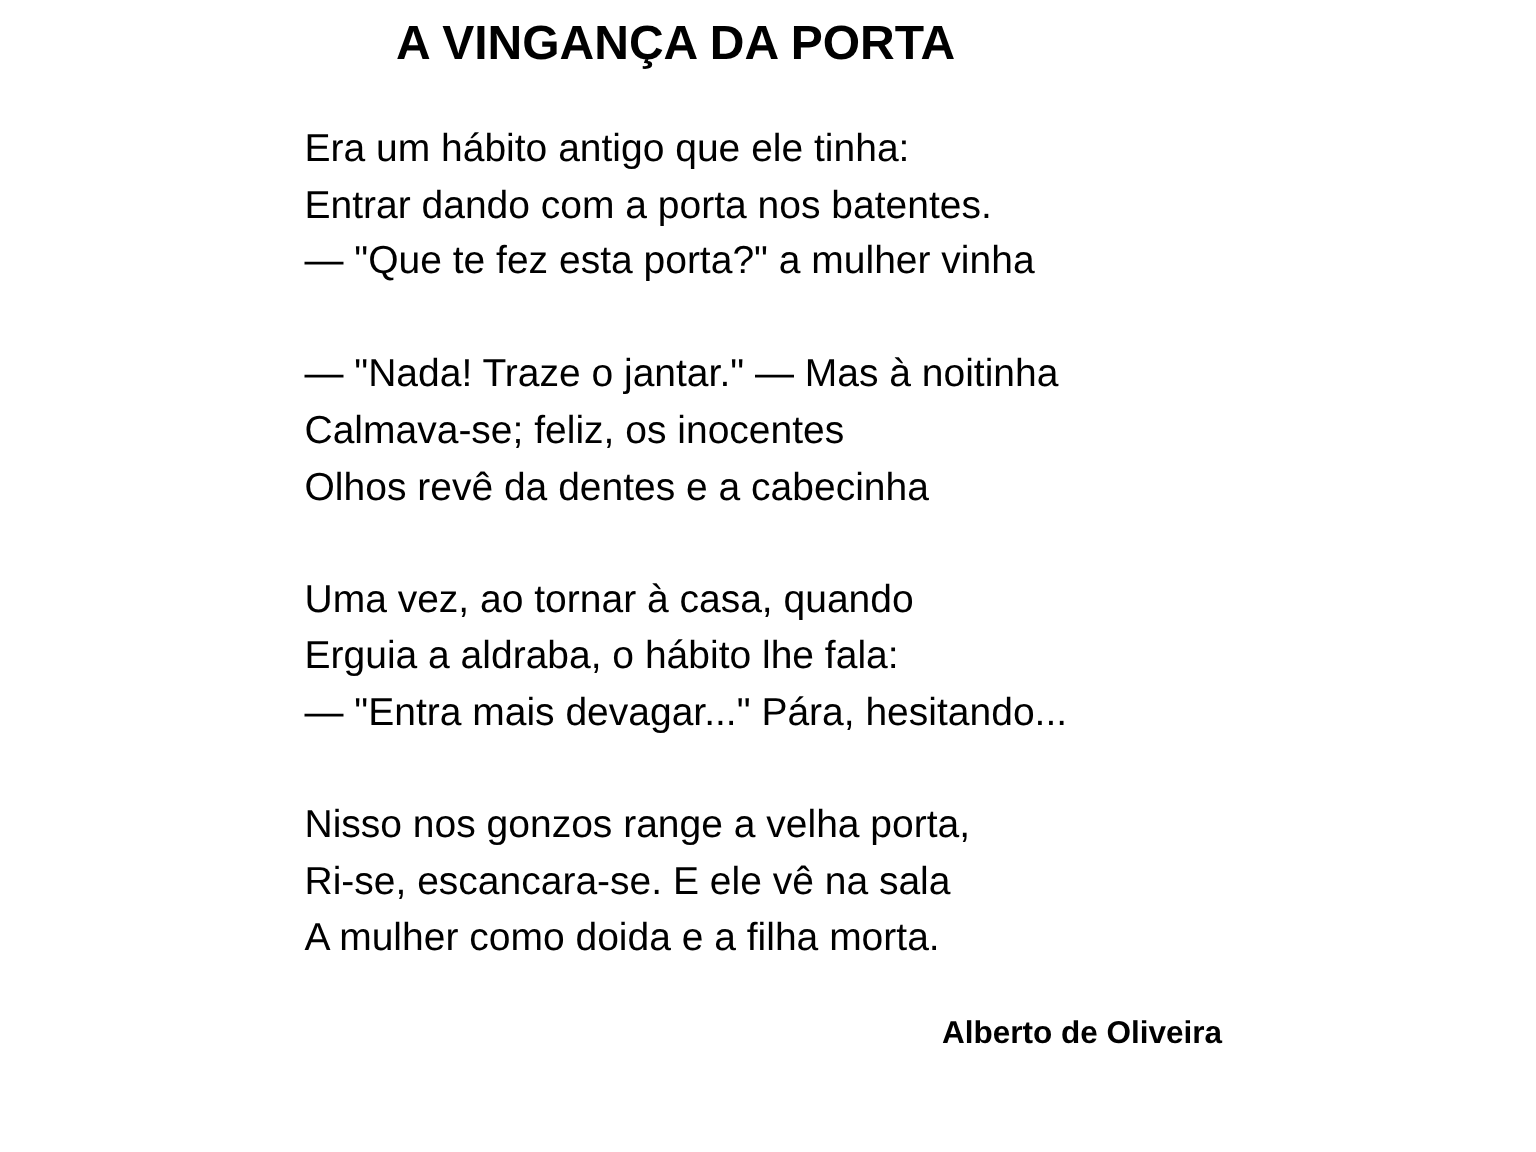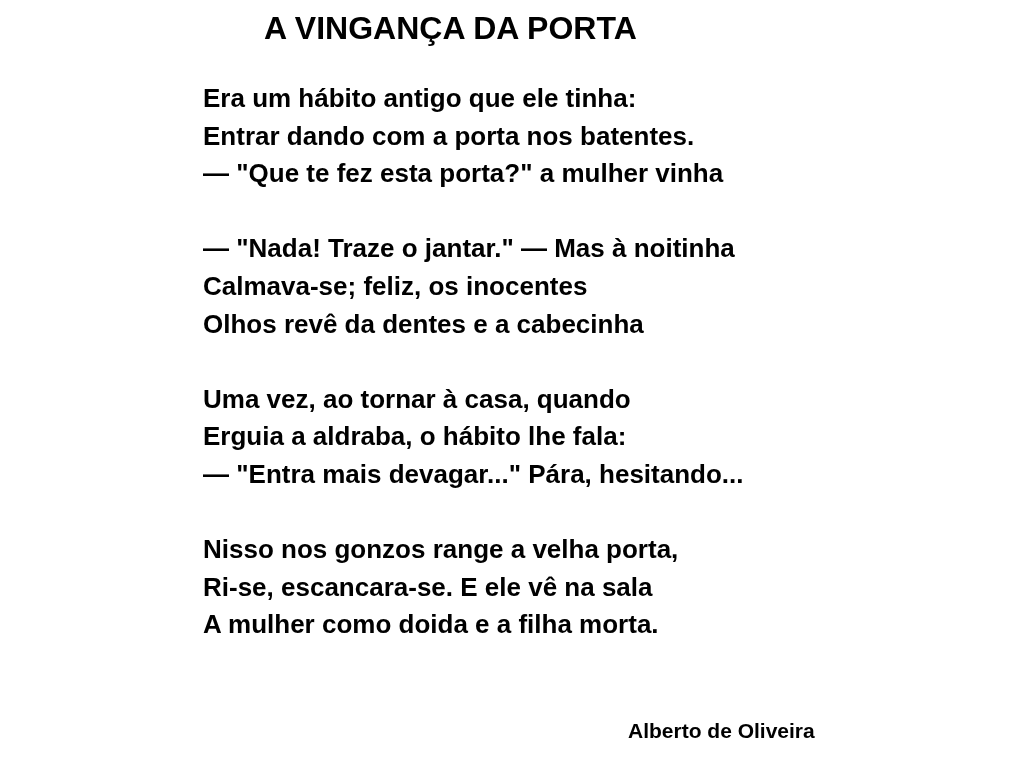--- a/index.html
+++ b/index.html
@@ -24,36 +24,36 @@
     font-size: 32px;
     font-weight: bold;
     line-height: 30px;
     white-space: nowrap;
   }
   .poem {
     position: absolute;
     left: 203px;
     top: 80px;
     font-size: 26px;
-    font-weight: bold;
+    font-weight: normal;
     line-height: 37.6px;
   }
   .stanza {
     margin: 0 0 37.6px 0;
   }
   .stanza:last-child {
     margin-bottom: 0;
   }
   .line {
     white-space: nowrap;
   }
   .author {
     position: absolute;
     left: 628px;
-    top: 719px;
+    top: 677px;
     font-size: 21px;
     font-weight: bold;
     white-space: nowrap;
   }
 </style>
 </head>
 <body>
 
 <div class="slide">
 

